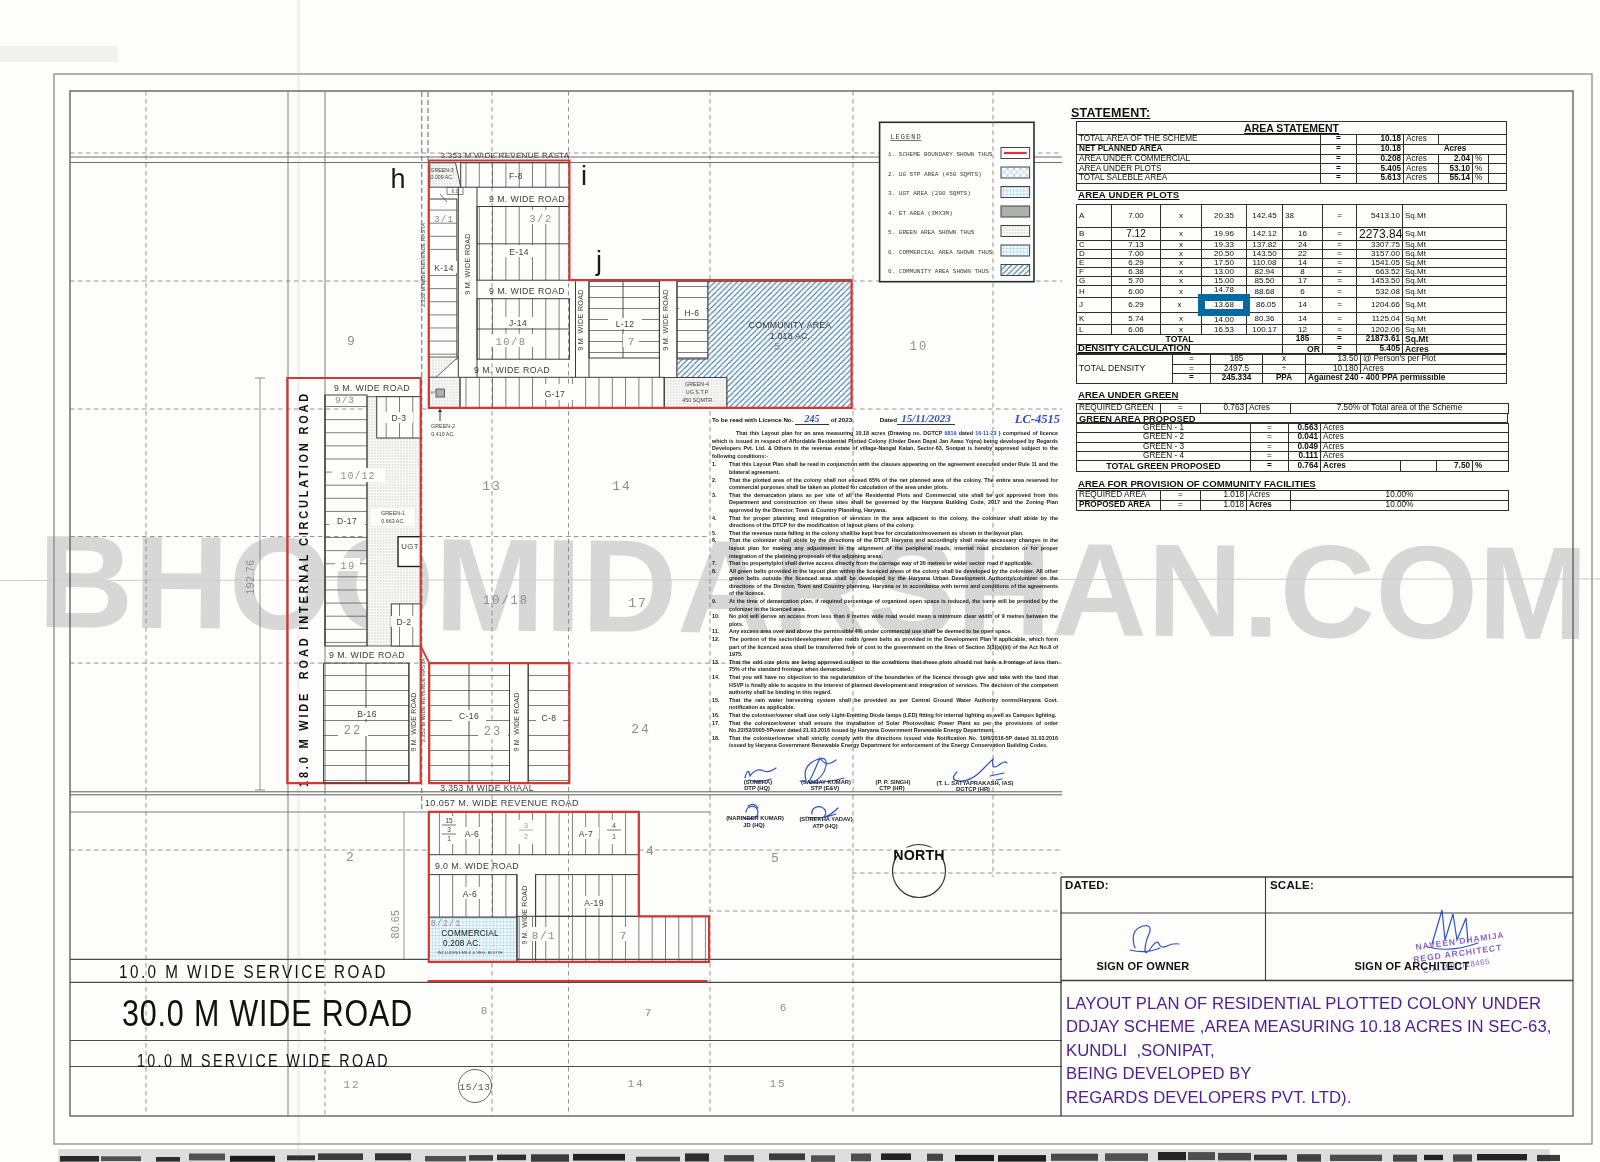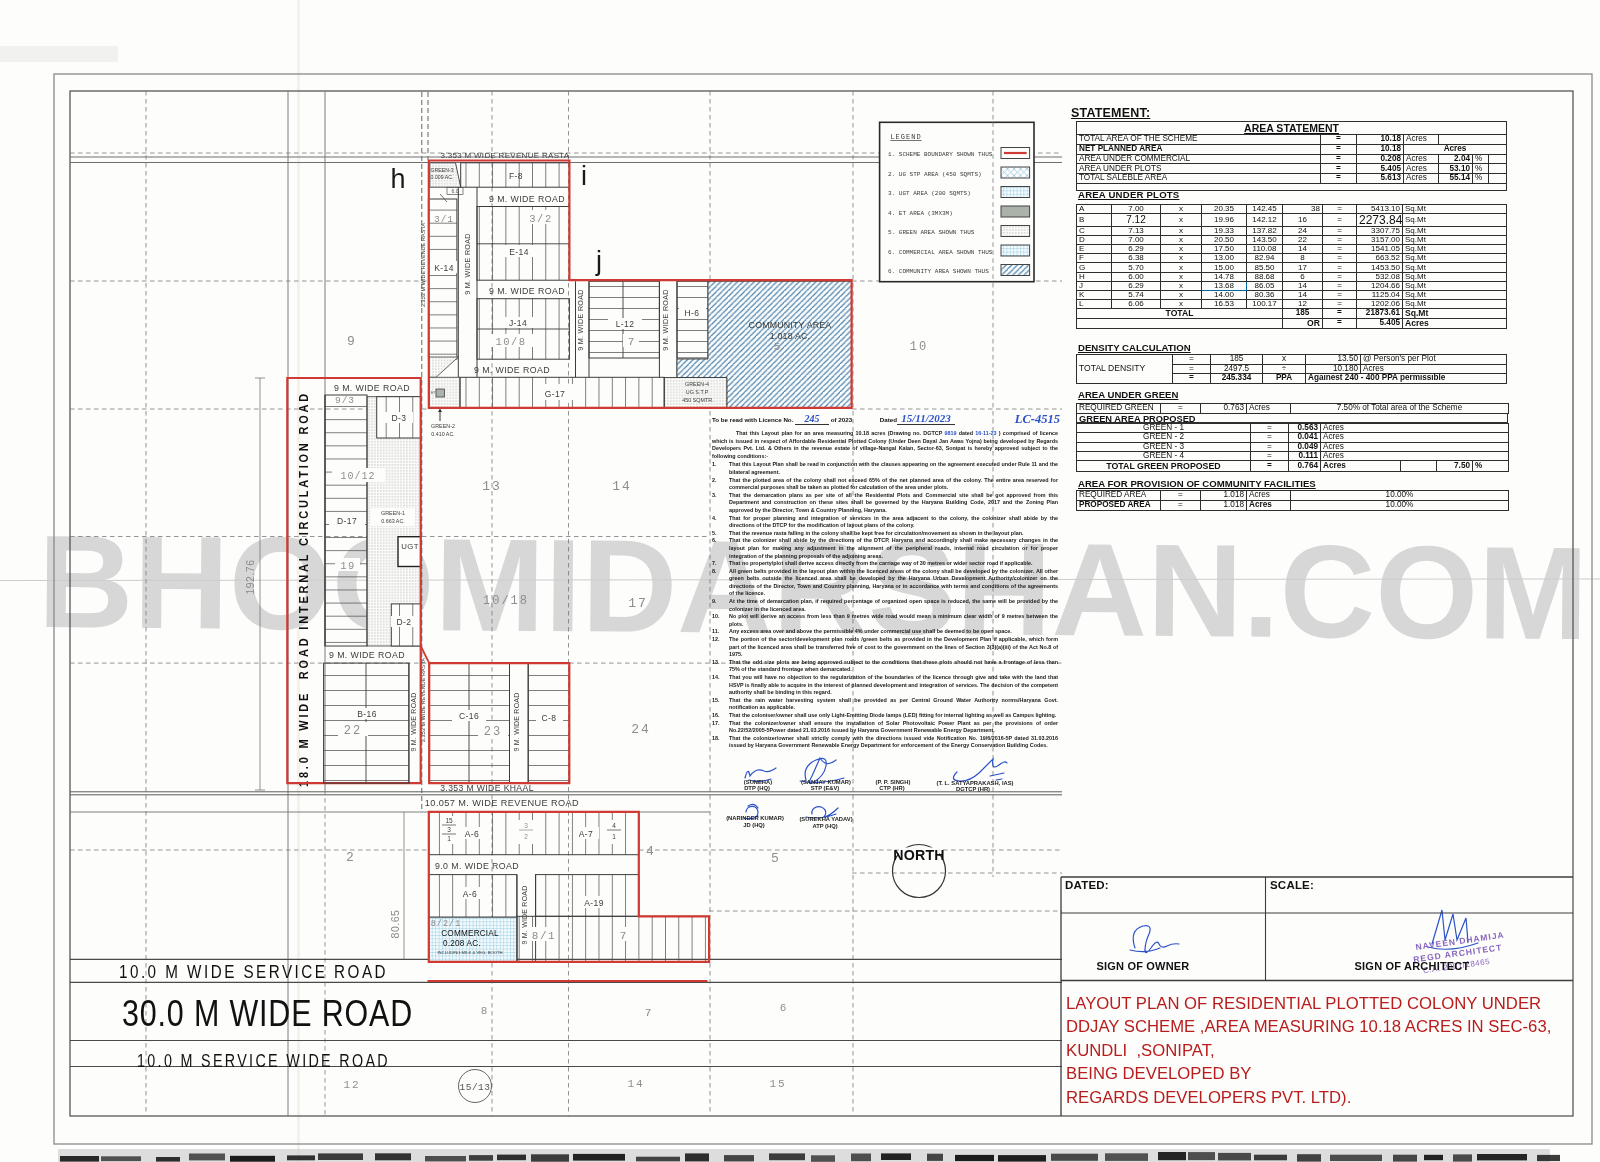--- a/index.html
+++ b/index.html
@@ -640,21 +640,21 @@
         <col style="width:46px">
         <col style="width:104px">
       </colgroup>
 <tbody>
         <tr style="height:9.1px">
           <td style="overflow:hidden;white-space:nowrap;padding:0 2px;text-align:left;font-size:8.0px;border:1px solid #2e2e2e;">A</td>
           <td style="overflow:hidden;white-space:nowrap;padding:0 2px;text-align:center;font-size:8.0px;border:1px solid #2e2e2e;">7.00</td>
           <td style="overflow:hidden;white-space:nowrap;padding:0 2px;text-align:center;font-size:8.0px;border:1px solid #2e2e2e;">x</td>
           <td style="overflow:hidden;white-space:nowrap;padding:0 2px;text-align:center;font-size:8.0px;border:1px solid #2e2e2e;">20.35</td>
           <td style="overflow:hidden;white-space:nowrap;padding:0 2px;text-align:center;font-size:8.0px;border:1px solid #2e2e2e;">142.45</td>
-          <td style="overflow:hidden;white-space:nowrap;padding:0 2px;text-align:right;font-size:8.0px;border:1px solid #2e2e2e;">38</td>
+          <td style="overflow:hidden;white-space:nowrap;padding:7px 2px;text-align:left;font-size:8.0px;border:1px solid #2e2e2e;">38</td>
           <td style="overflow:hidden;white-space:nowrap;padding:0 2px;text-align:center;font-size:8.0px;border:1px solid #2e2e2e;">=</td>
           <td style="overflow:hidden;white-space:nowrap;padding:0 2px;text-align:right;font-size:8.0px;border:1px solid #2e2e2e;">5413.10</td>
           <td style="overflow:hidden;white-space:nowrap;padding:0 2px;text-align:left;font-size:8.0px;border:1px solid #2e2e2e;">Sq.Mt</td>
         </tr>
         <tr style="height:9.1px">
           <td style="overflow:hidden;white-space:nowrap;padding:0 2px;text-align:left;font-size:8.0px;border:1px solid #2e2e2e;">B</td>
           <td style="overflow:hidden;white-space:nowrap;padding:0 2px;text-align:center;font-size:10px;border:1px solid #2e2e2e;">7.12</td>
           <td style="overflow:hidden;white-space:nowrap;padding:0 2px;text-align:center;font-size:8.0px;border:1px solid #2e2e2e;">x</td>
           <td style="overflow:hidden;white-space:nowrap;padding:0 2px;text-align:center;font-size:8.0px;border:1px solid #2e2e2e;">19.96</td>
           <td style="overflow:hidden;white-space:nowrap;padding:0 2px;text-align:center;font-size:8.0px;border:1px solid #2e2e2e;">142.12</td>
@@ -726,21 +726,21 @@
           <td style="overflow:hidden;white-space:nowrap;padding:0 2px;text-align:center;font-size:8.0px;border:1px solid #2e2e2e;">88.68</td>
           <td style="overflow:hidden;white-space:nowrap;padding:0 2px;text-align:center;font-size:8.0px;border:1px solid #2e2e2e;">6</td>
           <td style="overflow:hidden;white-space:nowrap;padding:0 2px;text-align:center;font-size:8.0px;border:1px solid #2e2e2e;">=</td>
           <td style="overflow:hidden;white-space:nowrap;padding:0 2px;text-align:right;font-size:8.0px;border:1px solid #2e2e2e;">532.08</td>
           <td style="overflow:hidden;white-space:nowrap;padding:0 2px;text-align:left;font-size:8.0px;border:1px solid #2e2e2e;">Sq.Mt</td>
         </tr>
         <tr style="height:9.1px">
           <td style="overflow:hidden;white-space:nowrap;padding:0 2px;text-align:left;font-size:8.0px;border:1px solid #2e2e2e;">J</td>
           <td style="overflow:hidden;white-space:nowrap;padding:0 2px;text-align:center;font-size:8.0px;border:1px solid #2e2e2e;">6.29</td>
           <td style="overflow:hidden;white-space:nowrap;padding:0 2px;text-align:center;font-size:8.0px;border:1px solid #2e2e2e;">x</td>
-          <td style="overflow:hidden;white-space:nowrap;padding:0 2px;text-align:center;font-size:8.0px;border:1px solid #0369a1;">13.68</td>
+          <td style="overflow:hidden;white-space:nowrap;padding:0 2px;text-align:center;font-size:8.0px;border:7px solid #0369a1;">13.68</td>
           <td style="overflow:hidden;white-space:nowrap;padding:0 2px;text-align:center;font-size:8.0px;border:1px solid #2e2e2e;">86.05</td>
           <td style="overflow:hidden;white-space:nowrap;padding:0 2px;text-align:center;font-size:8.0px;border:1px solid #2e2e2e;">14</td>
           <td style="overflow:hidden;white-space:nowrap;padding:0 2px;text-align:center;font-size:8.0px;border:1px solid #2e2e2e;">=</td>
           <td style="overflow:hidden;white-space:nowrap;padding:0 2px;text-align:right;font-size:8.0px;border:1px solid #2e2e2e;">1204.66</td>
           <td style="overflow:hidden;white-space:nowrap;padding:0 2px;text-align:left;font-size:8.0px;border:1px solid #2e2e2e;">Sq.Mt</td>
         </tr>
         <tr style="height:9.1px">
           <td style="overflow:hidden;white-space:nowrap;padding:0 2px;text-align:left;font-size:8.0px;border:1px solid #2e2e2e;">K</td>
           <td style="overflow:hidden;white-space:nowrap;padding:0 2px;text-align:center;font-size:8.0px;border:1px solid #2e2e2e;">5.74</td>
           <td style="overflow:hidden;white-space:nowrap;padding:0 2px;text-align:center;font-size:8.0px;border:1px solid #2e2e2e;">x</td>
@@ -940,19 +940,19 @@
       <div style="position:relative;padding-left:17px;margin:0"><span style="position:absolute;left:0">17.</span>That the colonizer/owner shall ensure the installation of Solar Photovoltaic Power Plant as per the provisions of order No.22/52/2005-5Power dated 21.03.2016 issued by Haryana Government Renewable Energy Department.</div>
       <div style="position:relative;padding-left:17px;margin:0"><span style="position:absolute;left:0">18.</span>That the colonizer/owner shall strictly comply with the directions issued vide Notification No. 19/6/2016-5P dated 31.03.2016 issued by Haryana Government Renewable Energy Department for enforcement of the Energy Conservation Building Codes.</div>
 </div>
 
 <div style="position:absolute;left:1065px;top:879px;font-size:11.5px;font-weight:bold;letter-spacing:0.2px">DATED:</div>
 <div style="position:absolute;left:1270px;top:879px;font-size:11.5px;font-weight:bold;letter-spacing:0.2px">SCALE:</div>
 
 <div style="position:absolute;left:1083px;top:960px;width:120px;text-align:center;font-size:11px;font-weight:bold;letter-spacing:0.2px">SIGN OF OWNER</div>
 <div style="position:absolute;left:1342px;top:960px;width:140px;text-align:center;font-size:11px;font-weight:bold;letter-spacing:0.2px">SIGN OF ARCHITECT</div>
 
-<div style="position:absolute;left:1066px;top:992px;width:505px;font-size:16.7px;line-height:23.4px;letter-spacing:0px;color:#b91c1c;white-space:nowrap">
+<div style="position:absolute;left:1066px;top:992px;width:505px;font-size:16.7px;line-height:23.4px;letter-spacing:0px;color:#4c1d95;white-space:nowrap">
 LAYOUT PLAN OF RESIDENTIAL PLOTTED COLONY UNDER<br>
 DDJAY SCHEME ,AREA MEASURING 10.18 ACRES IN SEC-63,<br>
 KUNDLI&nbsp; ,SONIPAT,<br>
 BEING DEVELOPED BY<br>
 REGARDS DEVELOPERS PVT. LTD).
 </div>
 </div>
 </body></html>

